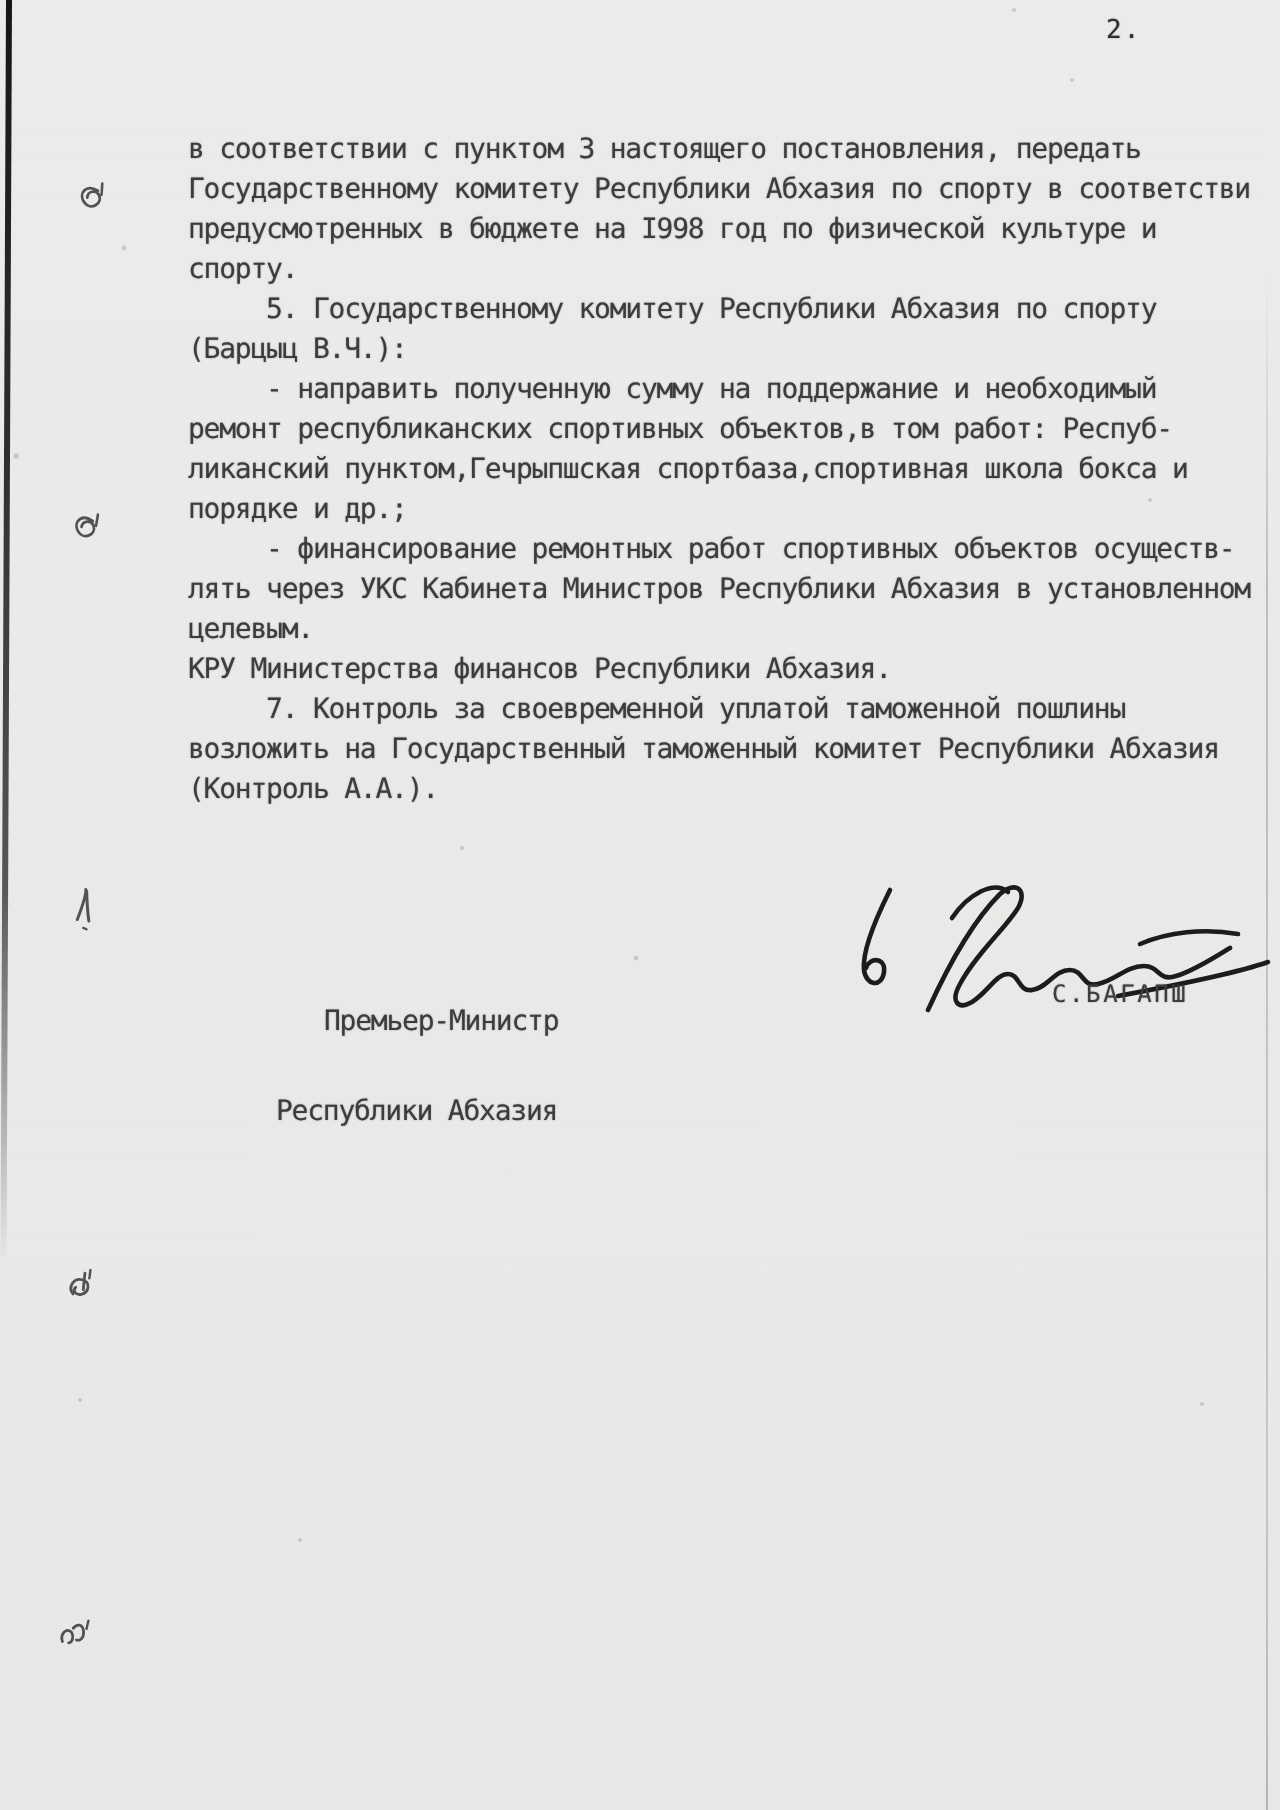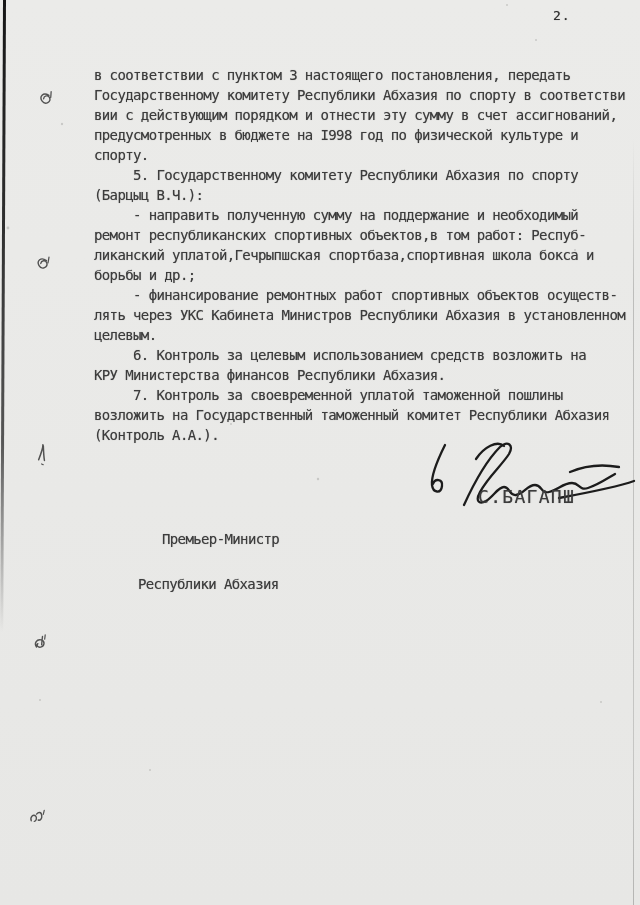--- a/index.html
+++ b/index.html
@@ -40,24 +40,24 @@
   .doc-line {
     height: 20px; line-height: 20px;
     white-space: pre;
   }
   .sig-title {
     position: absolute; left: 138px; top: 474px;
     font-size: 14px; letter-spacing: -0.62px; line-height: 15px;
     color: #3c3c3c; text-shadow: 0 0 0.8px rgba(55,55,55,.55);
     white-space: pre;
   }
-  .sig-title .l1 { padding-left: 24px; margin-top: 28px; }
+  .sig-title .l1 { padding-left: 24px; }
   .signer-name {
-    position: absolute; left: 478px; top: 487px;
-    font-size: 18px; letter-spacing: 1.3px; line-height: 20px;
+    position: absolute; left: 526px; top: 487px;
+    font-size: 12px; letter-spacing: 1.3px; line-height: 20px;
     color: #3c3c3c; text-shadow: 0 0 0.8px rgba(55,55,55,.55);
     white-space: pre;
   }
   .signature-svg { position: absolute; left: 424px; top: 436px; }
   .scribble { position: absolute; opacity: .8; }
   .s1 { left: 38px; top: 90px;  transform: rotate(-14deg); }
   .s2 { left: 35px; top: 255px; transform: rotate(-8deg); }
   .s3 { left: 33px; top: 444px; transform: rotate(-24deg); }
   .s4 { left: 31px; top: 634px; transform: rotate(-12deg); }
   .s5 { left: 27px; top: 808px; transform: rotate(-6deg); }
@@ -69,33 +69,31 @@
 <div class="page">
 
   <div class="edge-left"></div>
   <div class="edge-right"></div>
 
   <div class="page-number">2.</div>
 
   <div class="doc-body">
       <div class="doc-line">в соответствии с пунктом 3 настоящего постановления, передать</div>
       <div class="doc-line">Государственному комитету Республики Абхазия по спорту в соответстви</div>
-      <div class="doc-line">вии с действующим порядком и отнести эту сумму в счет ассигнований,</div>
       <div class="doc-line">предусмотренных в бюджете на I998 год по физической культуре и</div>
       <div class="doc-line">спорту.</div>
       <div class="doc-line">     5. Государственному комитету Республики Абхазия по спорту</div>
       <div class="doc-line">(Барцыц В.Ч.):</div>
       <div class="doc-line">     - направить полученную сумму на поддержание и необходимый</div>
       <div class="doc-line">ремонт республиканских спортивных объектов,в том работ: Респуб-</div>
-      <div class="doc-line">ликанский уплатой,Гечрыпшская спортбаза,спортивная школа бокса и</div>
-      <div class="doc-line">борьбы и др.;</div>
+      <div class="doc-line">ликанский пунктом,Гечрыпшская спортбаза,спортивная школа бокса и</div>
+      <div class="doc-line">порядке и др.;</div>
       <div class="doc-line">     - финансирование ремонтных работ спортивных объектов осуществ-</div>
       <div class="doc-line">лять через УКС Кабинета Министров Республики Абхазия в установленном</div>
       <div class="doc-line">целевым.</div>
-      <div class="doc-line">     6. Контроль за целевым использованием средств возложить на</div>
       <div class="doc-line">КРУ Министерства финансов Республики Абхазия.</div>
       <div class="doc-line">     7. Контроль за своевременной уплатой таможенной пошлины</div>
       <div class="doc-line">возложить на Государственный таможенный комитет Республики Абхазия</div>
       <div class="doc-line">(Контроль А.А.).</div>
     </div>
 
   <svg class="scribble s1" width="18" height="20" viewBox="0 0 18 20">
     <path d="M12,6 C7,1 2,5 4,10 C6,15 13,13 12,8 C11,5 7,5 6,8" fill="none" stroke="#2d2d2d" stroke-width="1.4" stroke-linecap="round"></path>
     <path d="M15,3 C14.4,5 13.8,7 13.2,8.5" fill="none" stroke="#2d2d2d" stroke-width="1.3" stroke-linecap="round"></path>
   </svg>

